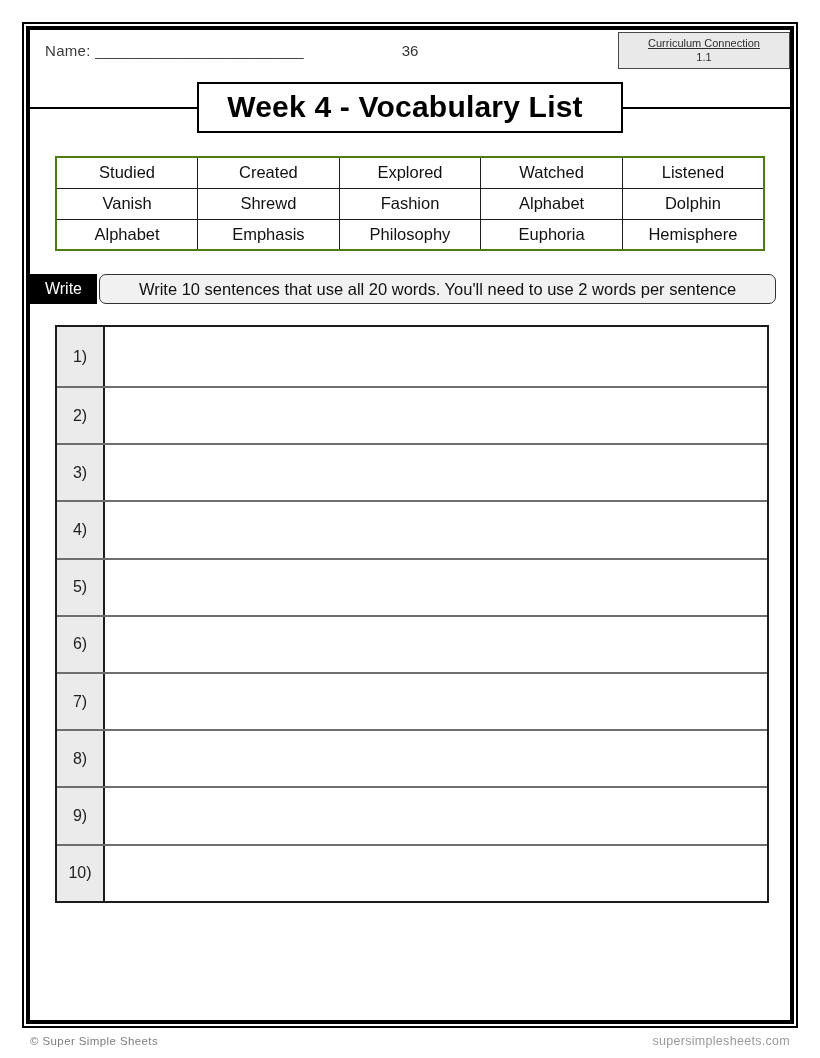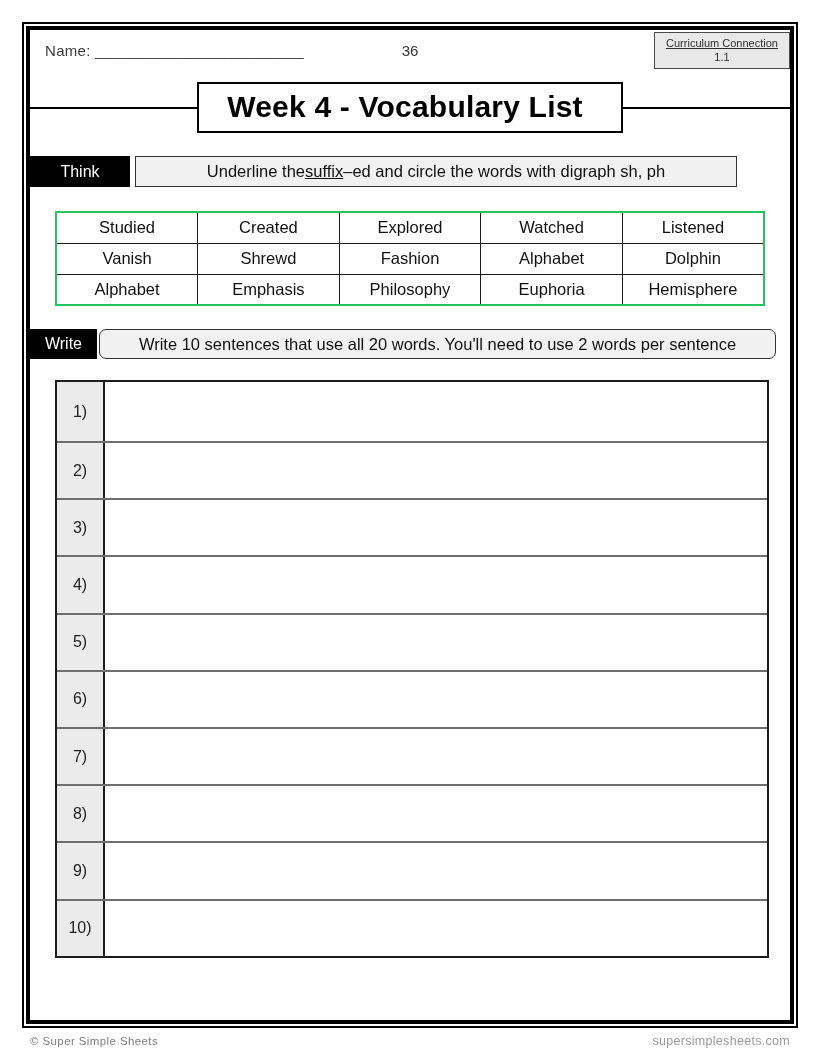--- a/index.html
+++ b/index.html
@@ -21,21 +21,21 @@
   .name-row {
     position:absolute; left:15px; top:12px;
     font-size:15px; color:#3a3a3a; letter-spacing:.3px; white-space:nowrap;
   }
   .name-line { color:#3a3a3a; letter-spacing:0; }
   .page-number {
     position:absolute; left:0; right:0; top:12px; text-align:center;
     font-size:15px; color:#333;
   }
   .curriculum-box {
-    position:absolute; right:0; top:2px; width:136px;
+    position:absolute; right:0; top:2px; width:172px;
     background:#e9e9e9; border:1px solid #4a4a4a;
     text-align:center; padding:3px 2px 4px 2px;
     font-size:11px; line-height:14px; color:#2e2e2e;
   }
   .curriculum-title { text-decoration:underline; }
   
   .title-row { display:flex; align-items:center; height:49px; }
   .title-line { flex:1; border-top:2px solid #000; }
   .title-box {
     border:2px solid #000; background:#fff; padding:2px 38px 4px 28px;
@@ -57,21 +57,21 @@
     display:flex; align-items:center; justify-content:center;
     font-size:16.5px; color:#111; white-space:nowrap;
   }
   .think-row .instruction-box { margin-left:5px; margin-right:53px; }
   .write-row .instruction-box { margin-left:2px; margin-right:14px;border-radius:7px; }
   .u-word { text-decoration:underline; }
   
   .vocab-table {
     margin:24px 25px 0 25px; width:710px;
     border-collapse:collapse; table-layout:fixed;
-    border:2px solid #22c55e;
+    border:2px solid #4d7c0f;
   }
   .vocab-table td {
     border:1px solid #1c1c1c; height:31px; text-align:center;
     font-size:16.5px; color:#111;
   }
   
   .sentence-table {
     margin:21px 21px 0 25px; width:714px;
     border:2px solid #1c1c1c;
   }
@@ -108,28 +108,20 @@
         <div>1.1</div>
       </div>
     </div>
 
     <div class="title-row">
       <div class="title-line"></div>
       <div class="title-box">Week 4 - Vocabulary List</div>
       <div class="title-line"></div>
     </div>
 
-    <div class="section-row think-row">
-      <div class="section-label">Think</div>
-      <div class="instruction-box">
-          <span>Underline the </span>
-          <span class="u-word">suffix</span>
-          <span> –ed and circle the words with digraph sh, ph</span>
-        </div>
-    </div>
 
     <table class="vocab-table">
       <tbody>
         <tr>
           <td>Studied</td>
           <td>Created</td>
           <td>Explored</td>
           <td>Watched</td>
           <td>Listened</td>
         </tr>

